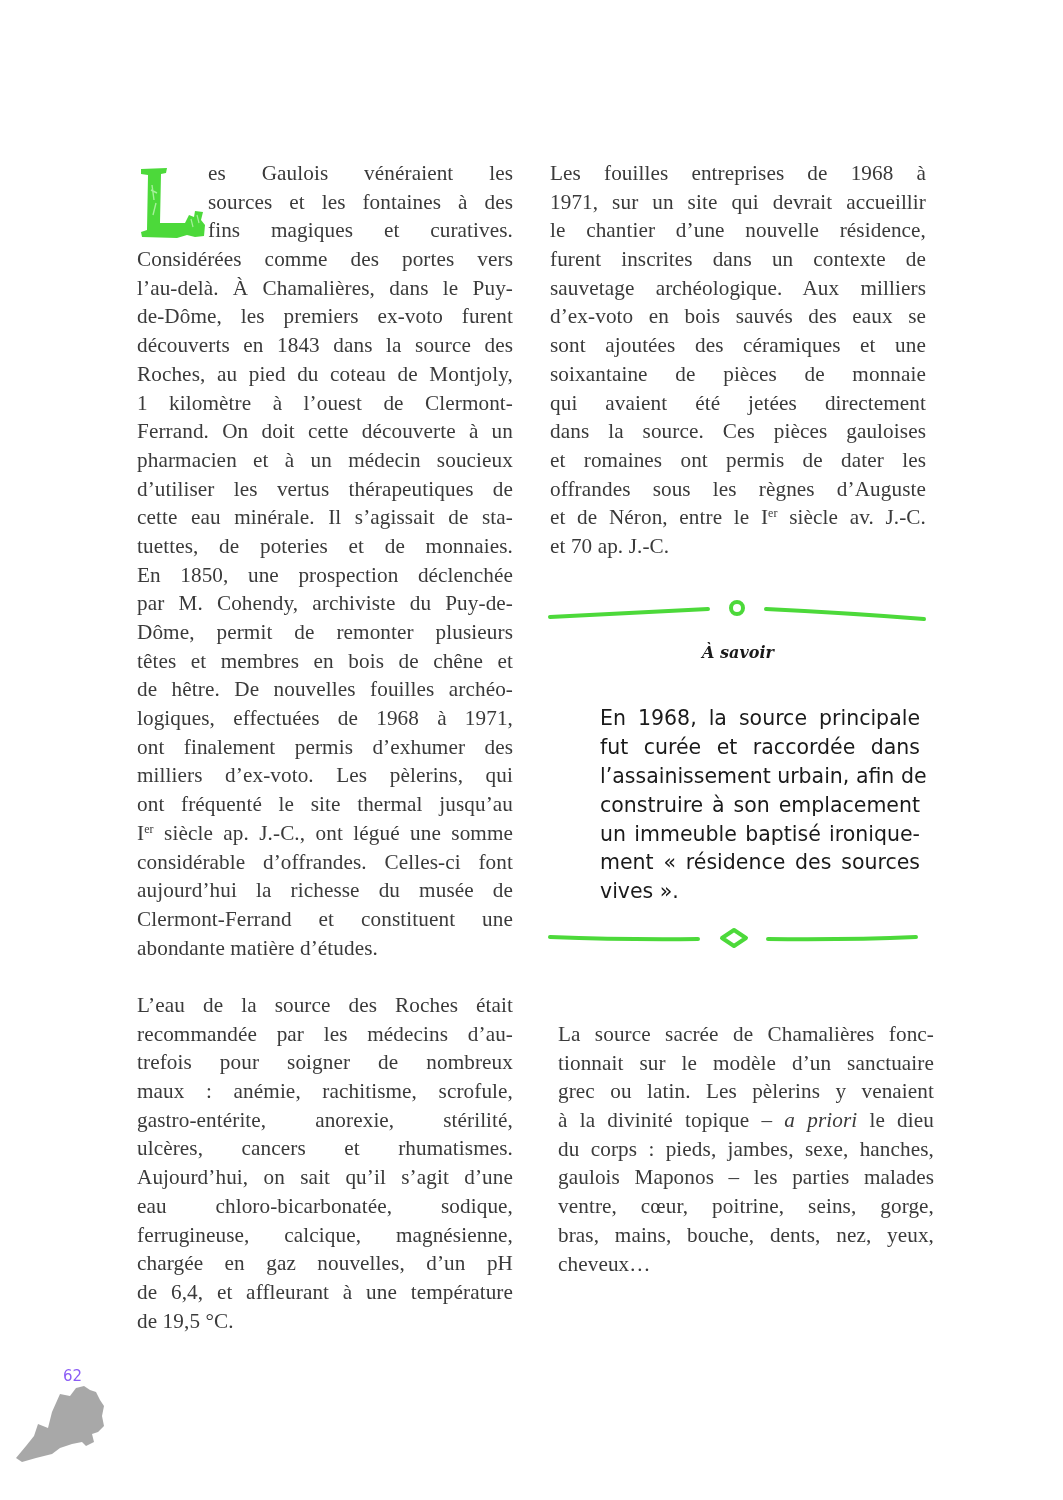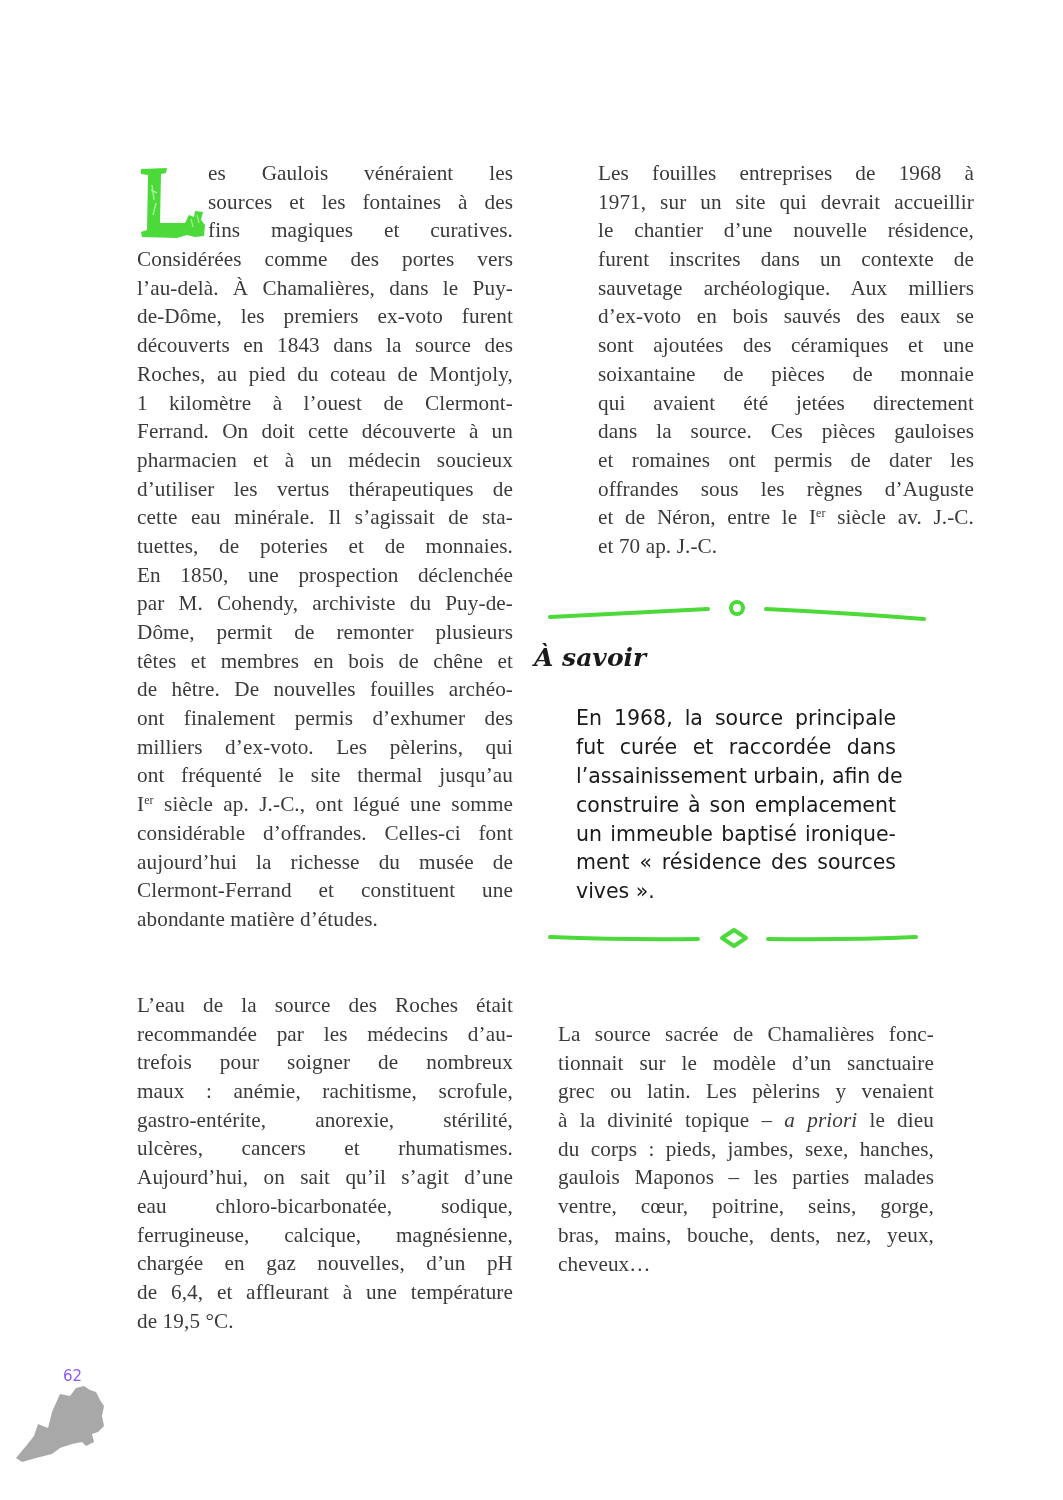--- a/index.html
+++ b/index.html
@@ -10,21 +10,21 @@
       position: absolute;
       width: 376px;
       font-family: "Liberation Serif", "DejaVu Serif", serif;
       font-size: 21.2px;
       line-height: 28.7px;
       color: #3a3a3a;
       text-align: justify;
       letter-spacing: 0.1px;
     }
     .col-left { left: 137px; top: 159px; }
-    .col-right { left: 550px; top: 159px; margin-left: 48px; }
+    .col-right { left: 550px; top: 159px; }
     .line { display: block; white-space: nowrap; text-align: justify; text-align-last: justify; height: 28.7px; }
     .line.last { text-align-last: left; }
     .line.first-indent { padding-left: 71px; }
     sup { font-size: 12px; vertical-align: 7px; line-height: 0; }
     em { font-style: italic; }
 
     .dropcap {
       position: absolute;
       left: 137px; top: 165px;
       width: 70px; height: 75px;
@@ -32,29 +32,30 @@
 
     .para2-left { left: 137px; top: 991px; }
     .para2-right { left: 550px; top: 1020px; margin-left: 8px; }
 
     .box-ornament { position: absolute; left: 548px; width: 380px; height: 30px; }
     .ornament-top { top: 595px; }
     .ornament-bottom { top: 922px; }
 
     .box-title {
       position: absolute;
-      left: 534px; top: 643px; width: 376px;
+      left: 550px; top: 643px; width: 376px;
+      text-align: center;
       font-family: "DejaVu Serif", "Liberation Serif", serif;
       font-weight: bold; font-style: italic;
-      font-size: 25px;
+      font-size: 16px;
       color: #1a1a1a;
     }
     .box-text {
       position: absolute;
-      left: 576px; top: 704px; width: 320px;
+      left: 600px; top: 704px; width: 320px;
       font-family: "DejaVu Sans", "Liberation Sans", sans-serif;
       font-size: 20.5px;
       line-height: 28.9px;
       color: #1a1a1a;
     }
     .box-text .line { height: 28.9px; }
 
     .page-badge { position: absolute; left: 12px; top: 1384px; width: 95px; height: 80px; }
     .page-number {
       position: absolute; left: 63px; top: 1367px;
@@ -86,20 +87,21 @@
       <span class="line">Ferrand. On doit cette découverte à un</span>
       <span class="line">pharmacien et à un médecin soucieux</span>
       <span class="line">d’utiliser les vertus thérapeutiques de</span>
       <span class="line">cette eau minérale. Il s’agissait de sta-</span>
       <span class="line">tuettes, de poteries et de monnaies.</span>
       <span class="line">En 1850, une prospection déclenchée</span>
       <span class="line">par M. Cohendy, archiviste du Puy-de-</span>
       <span class="line">Dôme, permit de remonter plusieurs</span>
       <span class="line">têtes et membres en bois de chêne et</span>
       <span class="line">de hêtre. De nouvelles fouilles archéo-</span>
+      <span class="line">logiques, effectuées de 1968 à 1971,</span>
       <span class="line">ont finalement permis d’exhumer des</span>
       <span class="line">milliers d’ex-voto. Les pèlerins, qui</span>
       <span class="line">ont fréquenté le site thermal jusqu’au</span>
       <span class="line">I<sup>er</sup> siècle ap. J.-C., ont légué une somme</span>
       <span class="line">considérable d’offrandes. Celles-ci font</span>
       <span class="line">aujourd’hui la richesse du musée de</span>
       <span class="line">Clermont-Ferrand et constituent une</span>
       <span class="line last">abondante matière d’études.</span>
     </div>
 

